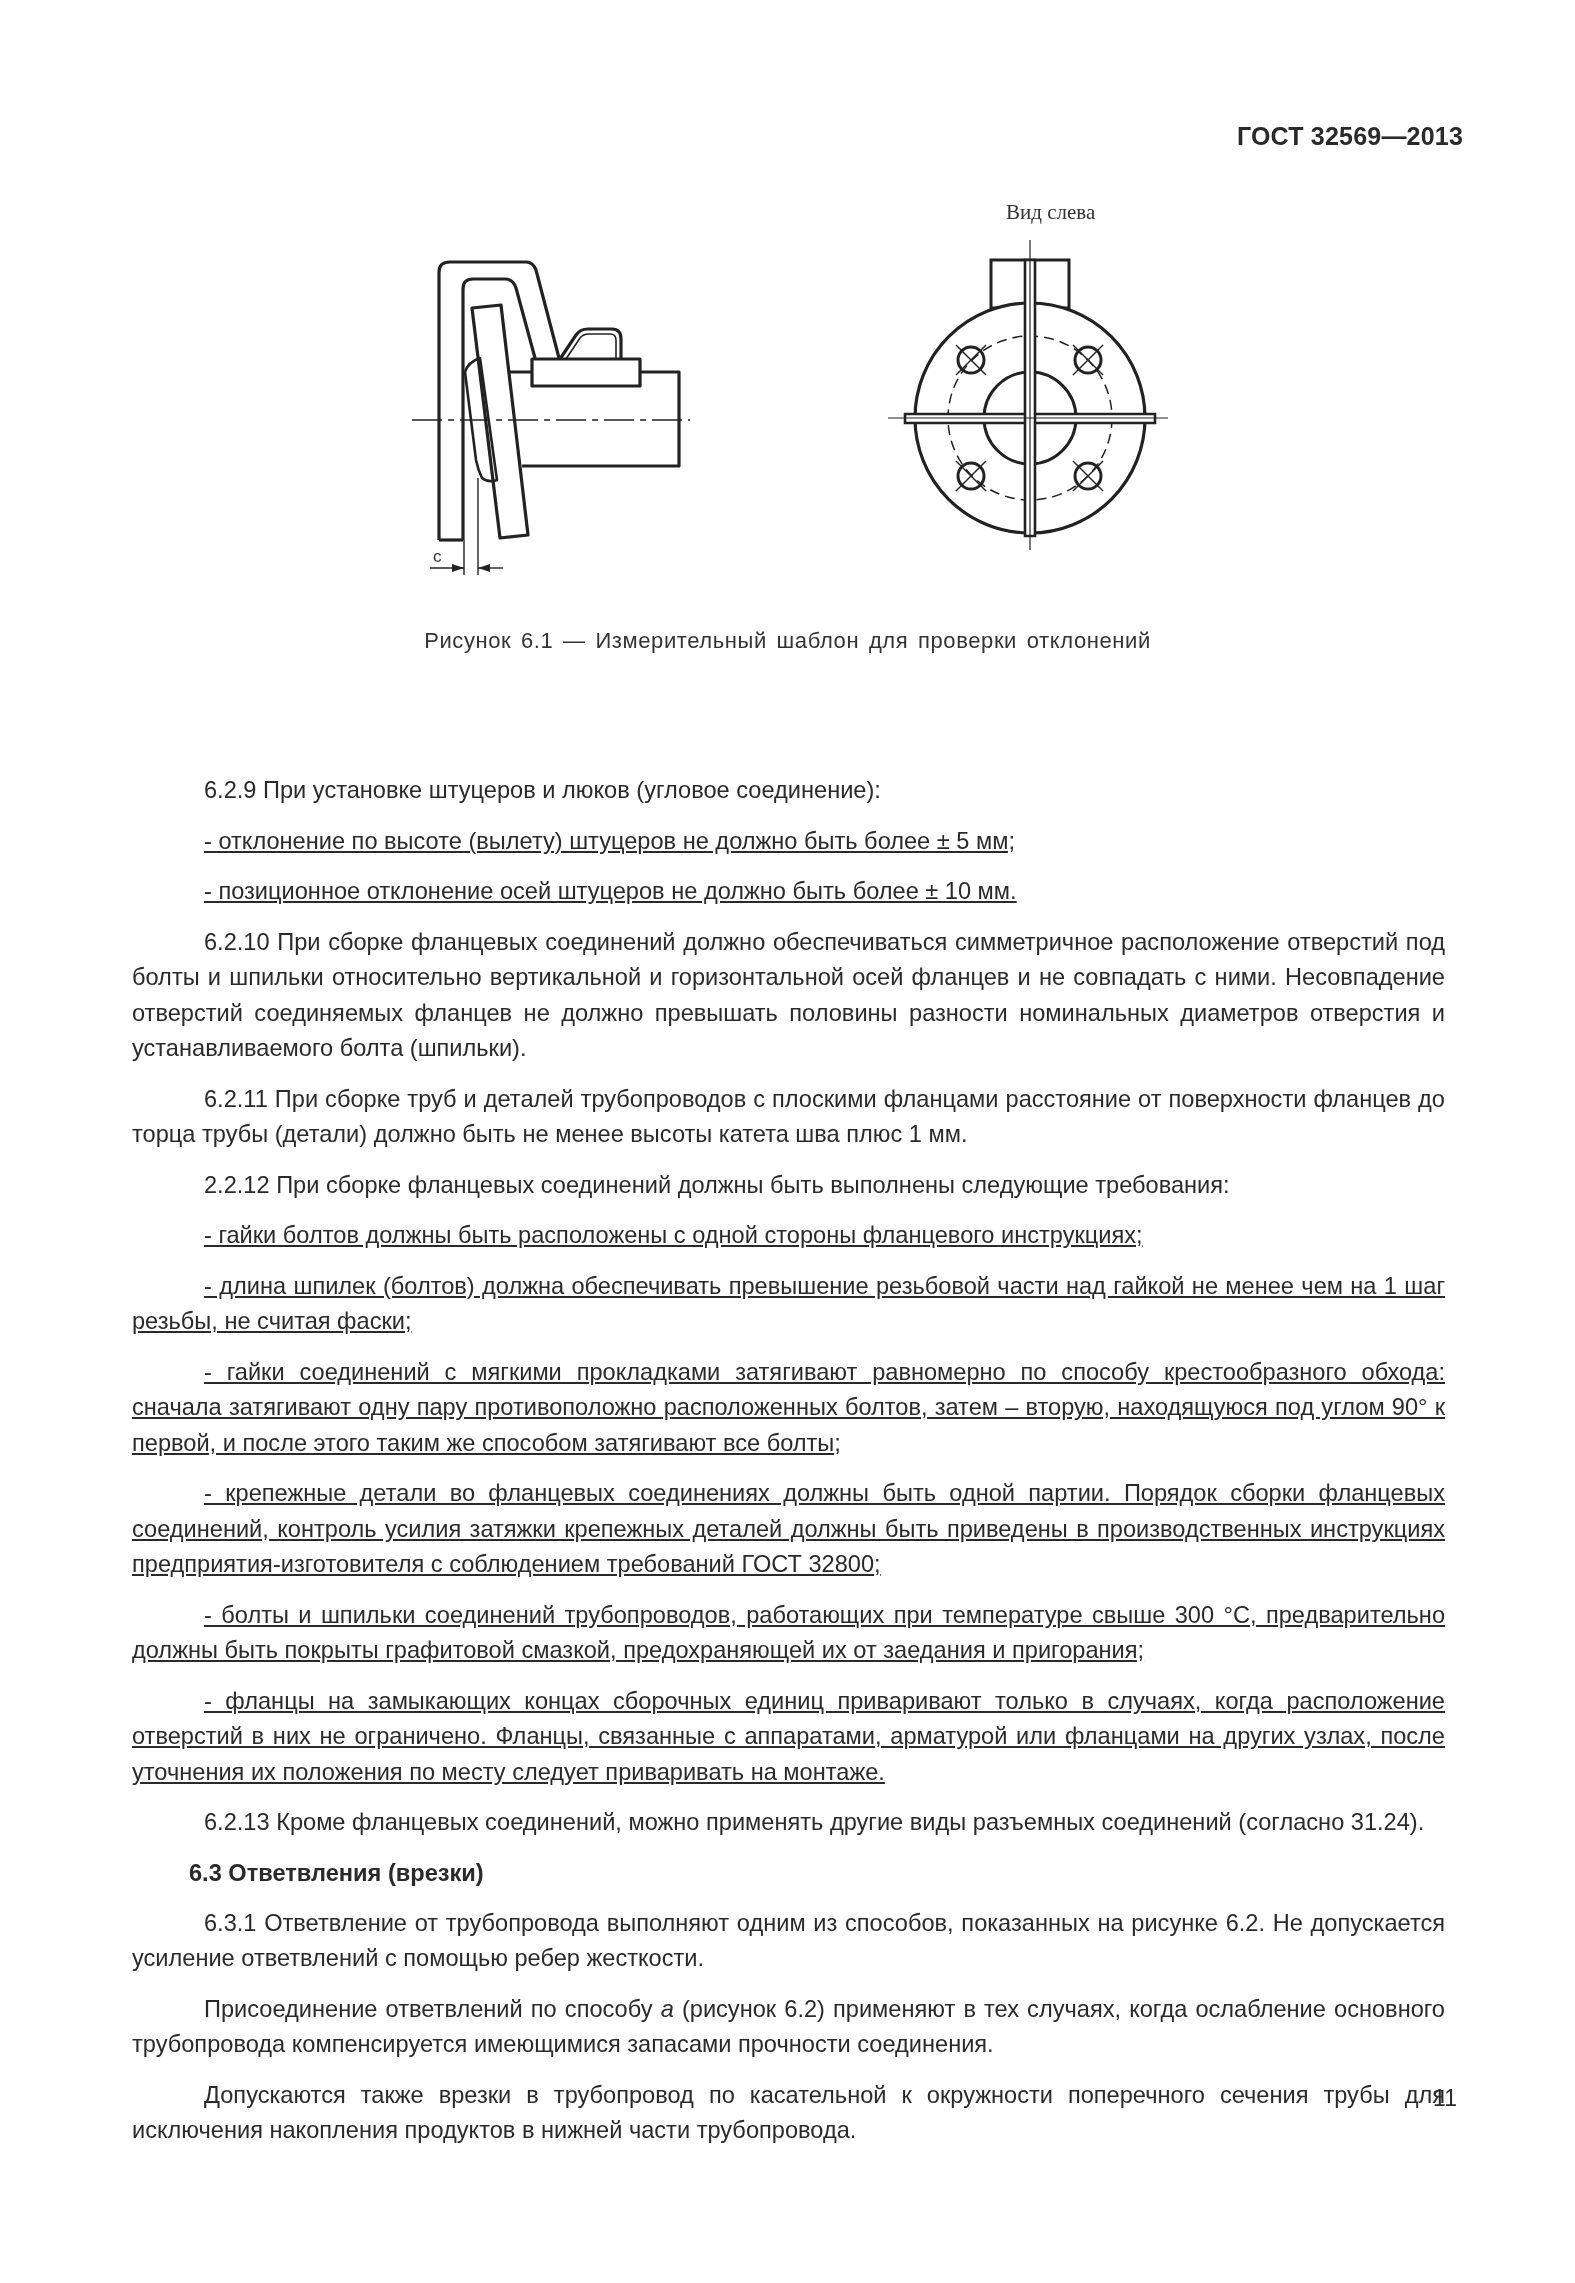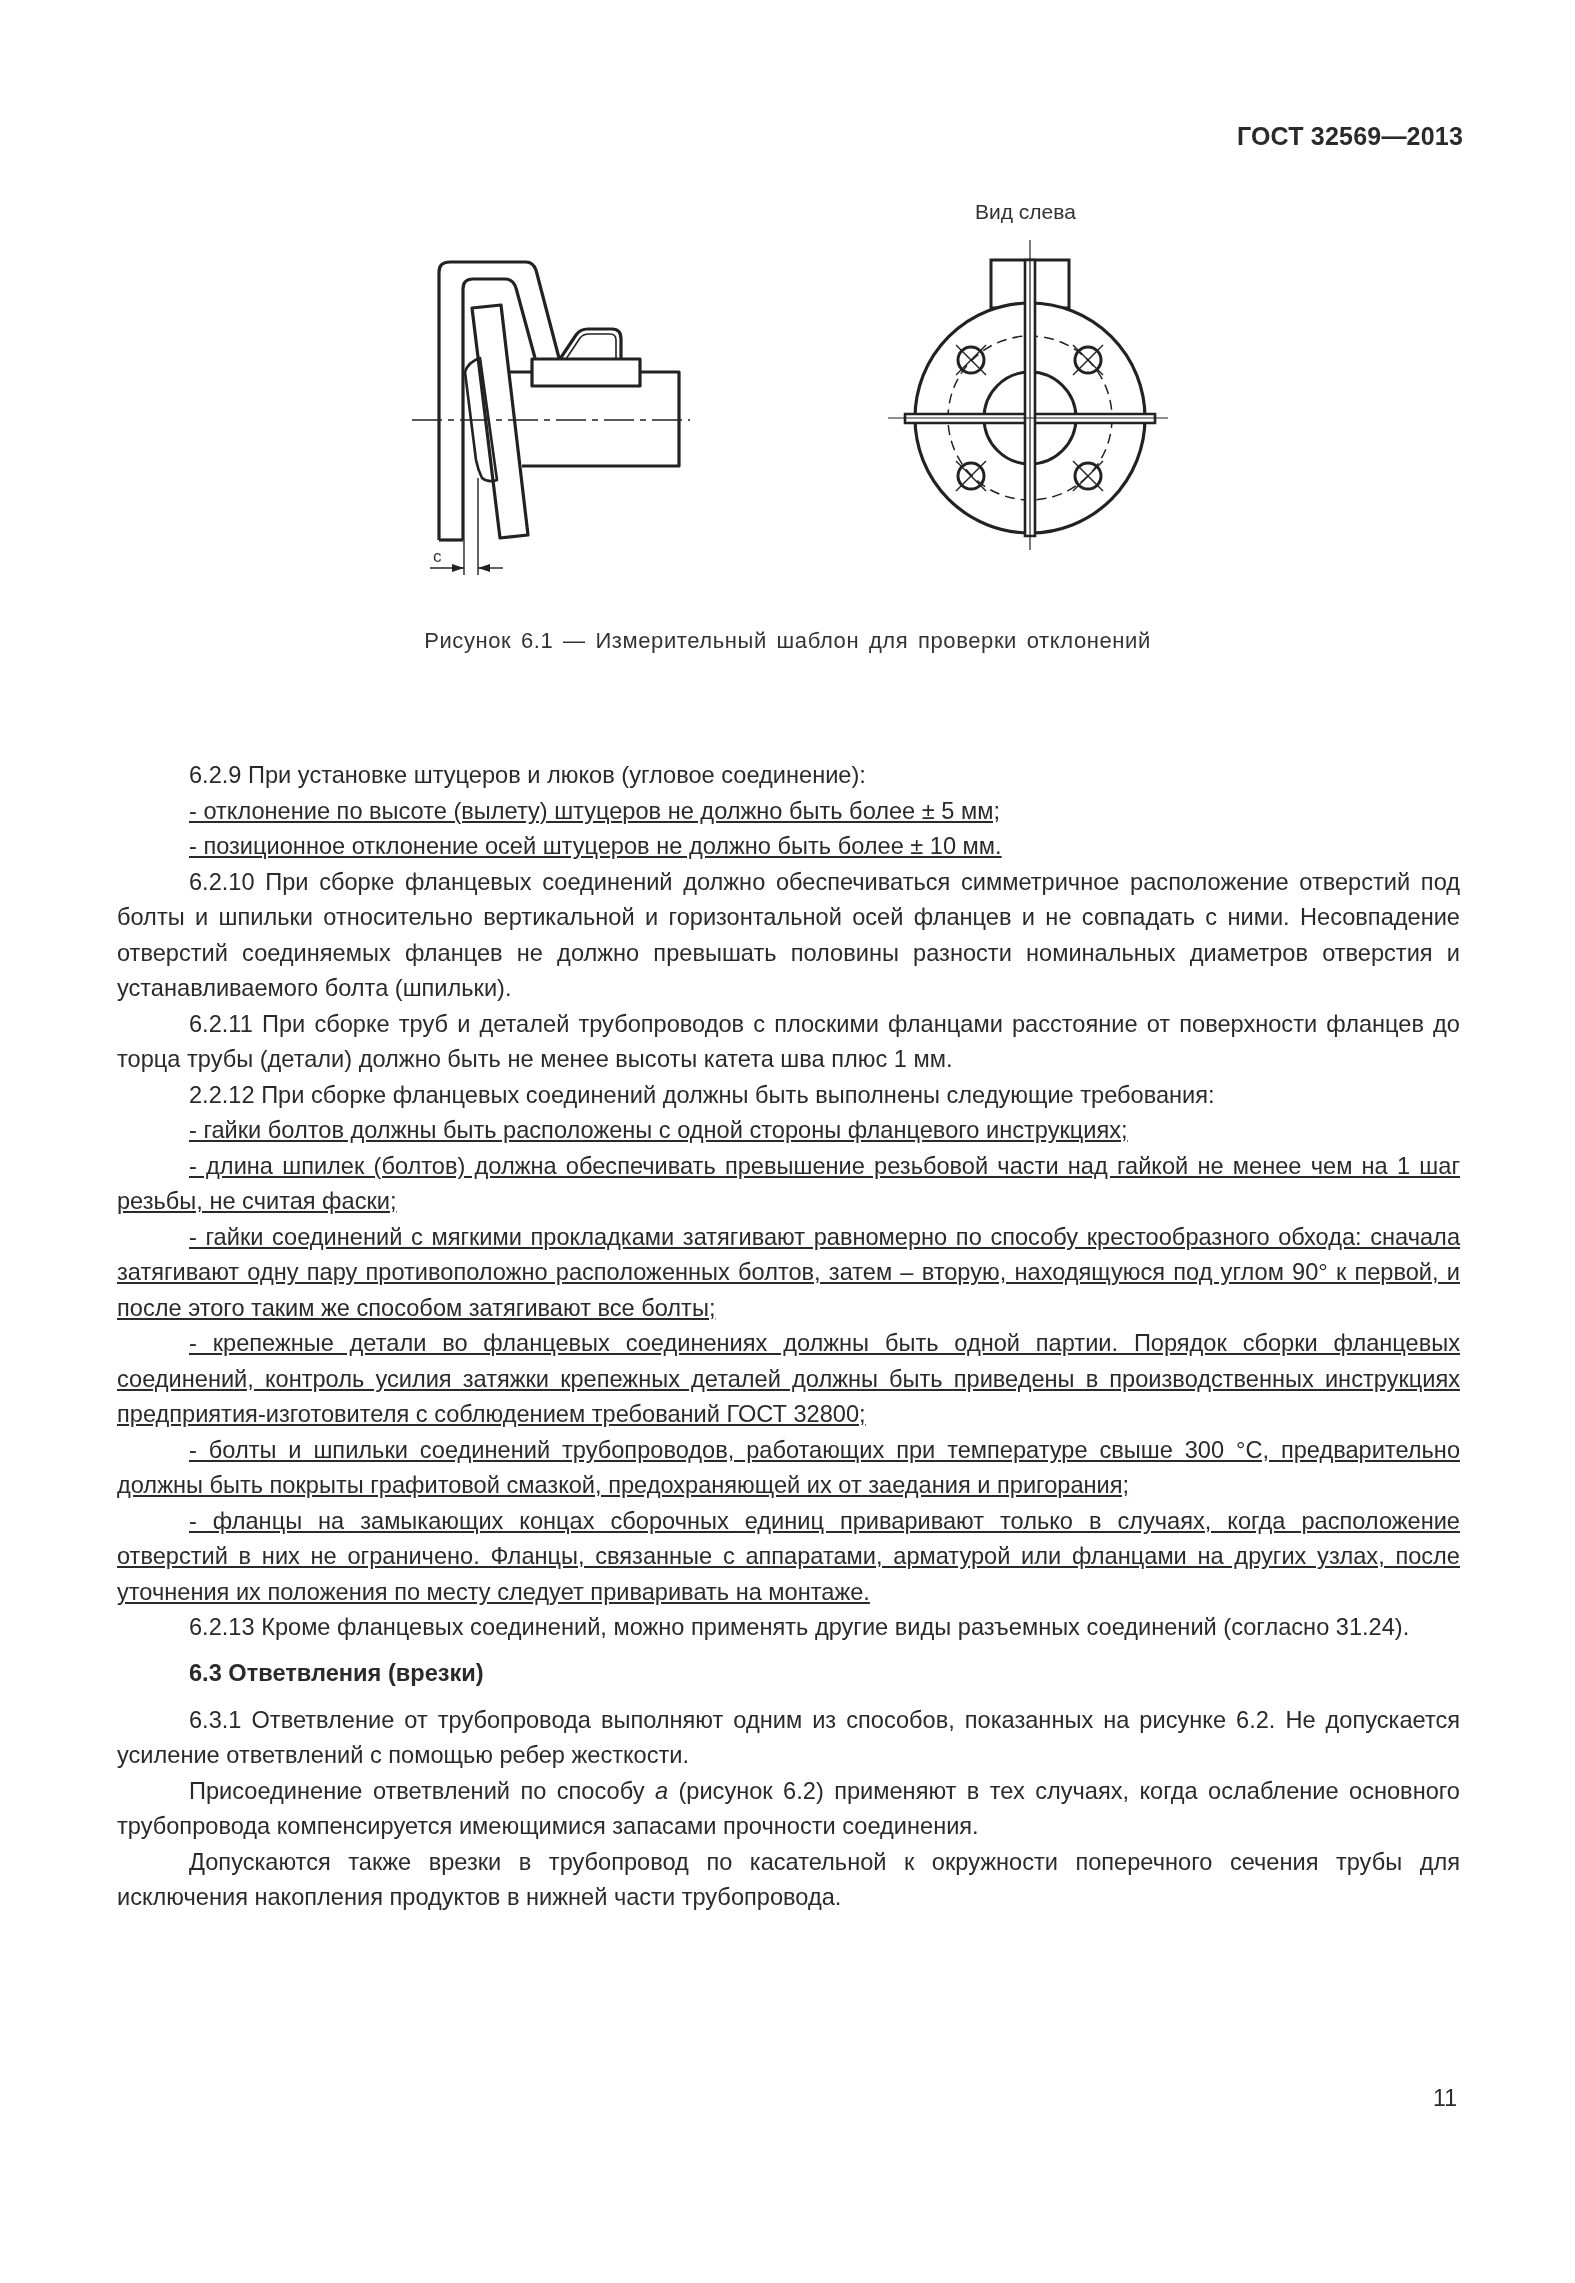--- a/index.html
+++ b/index.html
@@ -1,23 +1,23 @@
 <!DOCTYPE html>
 <html><head>
 <meta charset="utf-8">
 <style>
   html, body { margin: 0; padding: 0; background: #ffffff; }
   body { width: 1575px; height: 2283px; position: relative; overflow: hidden;
          font-family: "Liberation Sans", sans-serif; color: #2a2a2a; }
   .header { position: absolute; top: 122px; right: 112px; font-weight: bold; font-size: 25px; letter-spacing: 0.2px; text-align: center; }
   .figure { position: absolute; left: 0; top: 190px; width: 1575px; height: 420px; }
-  .fig-side-label { position: absolute; left: 975px; top: 200px; font-size: 21px; color: #333; }
+  .fig-side-label { position: absolute; left: 1006px; top: 200px; font-size: 21px; color: #333; font-family: Liberation Serif, serif; }
   .caption { position: absolute; left: 0; width: 1575px; top: 628px; text-align: center; font-size: 22px; color: #333; letter-spacing: 0.6px; word-spacing: 3px; }
   .content { position: absolute; left: 117px; top: 758px; width: 1343px; font-size: 23.6px; line-height: 35.5px; color: #2a2a2a; }
-  .content p { margin: 0; text-align: justify; }
+  .content p { margin: 15px; text-align: justify; }
   .content p.ind { text-indent: 72px; }
   .content p.li { text-indent: 72px; text-decoration: underline; }
   .content h3 { margin: 10px 0 12px 72px; font-size: 23.6px; font-weight: bold; line-height: 35px; }
   .page-number { position: absolute; right: 118px; top: 2085px; font-size: 23px; }
   svg line, svg path, svg rect, svg circle { vector-effect: non-scaling-stroke; }
 </style>
 </head>
 <body>
 
 <div class="header">ГОСТ 32569—2013</div>

